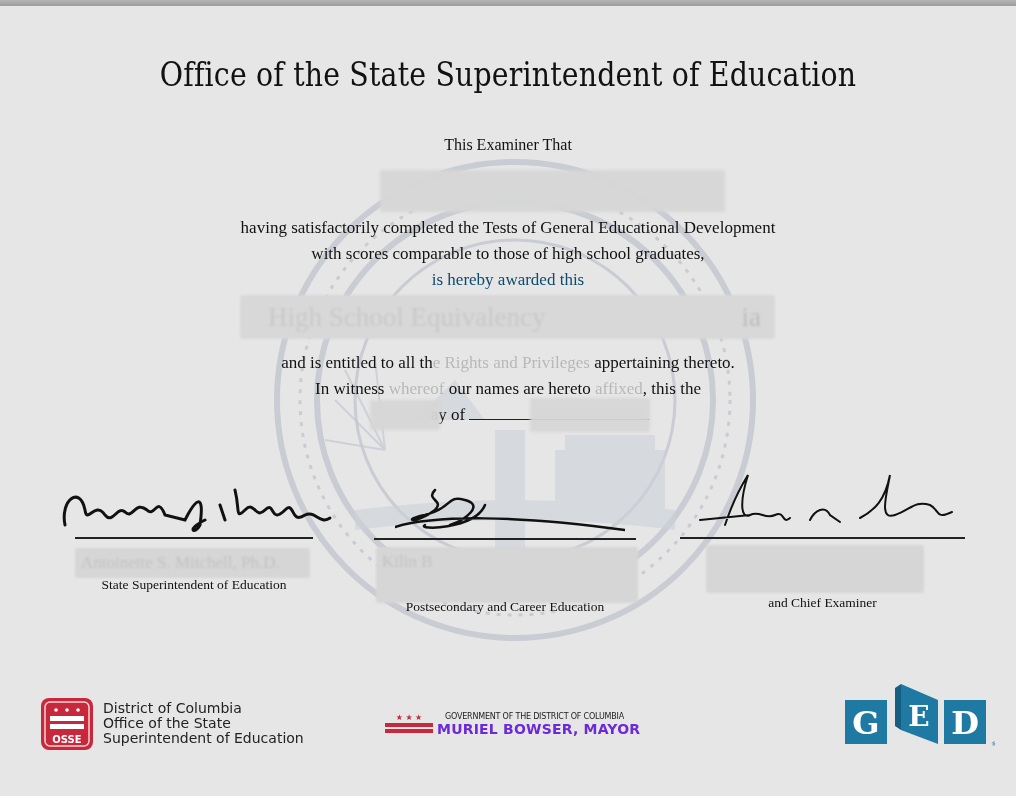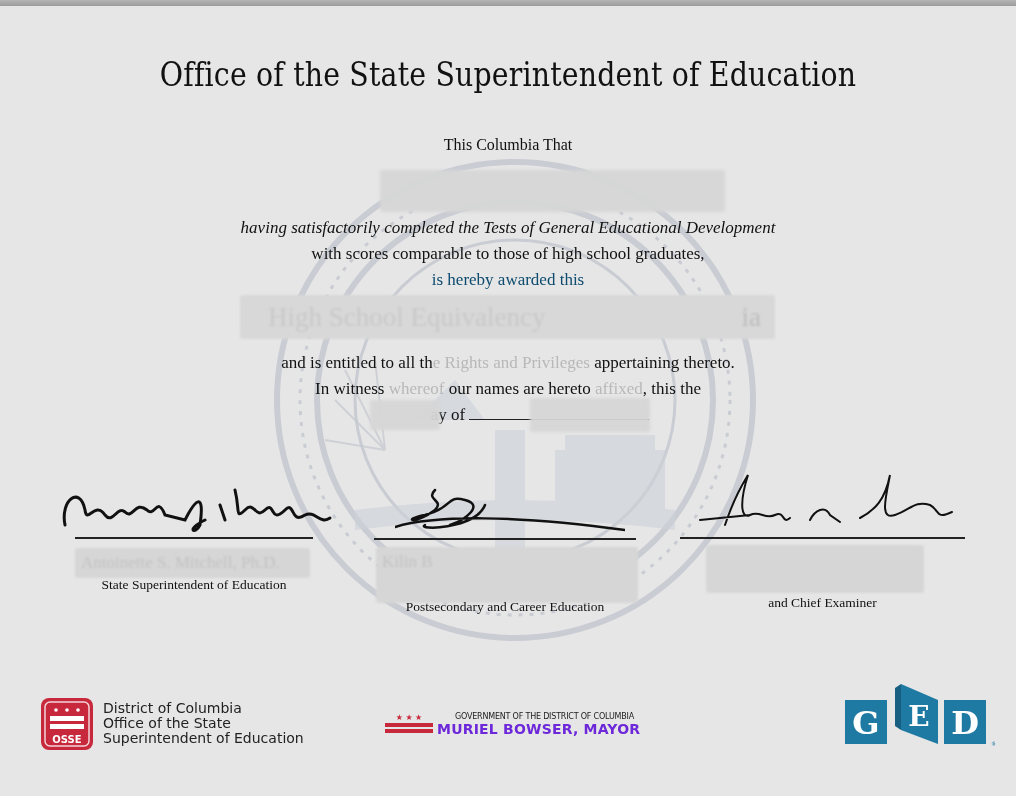--- a/index.html
+++ b/index.html
@@ -46,21 +46,21 @@
   }
   .sig-role { position: absolute; font-size: 13.5px; white-space: nowrap; text-align: center; }
   .osse-logo { position: absolute; left: 40px; top: 697px; width: 54px; height: 54px; }
   .osse-text {
     position: absolute; left: 103px; top: 701px; font-family: "DejaVu Sans", sans-serif;
     font-size: 14px; line-height: 15px; color: #222;
   }
   .dc-logo { position: absolute; left: 385px; top: 712px; }
   .dc-flag { position: absolute; left: 0; top: 0; width: 48px; height: 24px; }
   .dc-gov {
-    position: absolute; left: 70px; top: 0px; font-family: "DejaVu Sans", sans-serif;
+    position: absolute; left: 60px; top: 0px; font-family: "DejaVu Sans", sans-serif;
     font-size: 8px; white-space: nowrap; color: #222; letter-spacing: -0.2px;
   }
   .dc-mayor {
     position: absolute; left: 52px; top: 9px; font-family: "DejaVu Sans", sans-serif;
     font-size: 14px; font-weight: bold; white-space: nowrap; color: #6d28d9; letter-spacing: 0.2px;
   }
   .ged-logo { position: absolute; left: 843px; top: 682px; width: 152px; height: 66px; }
 </style>
 </head>
 <body>
@@ -83,25 +83,25 @@
   </g>
   <g stroke="#c4c8d0" stroke-width="2" opacity="0.7">
     <line x1="120" y1="300" x2="70" y2="250"></line>
     <line x1="120" y1="300" x2="60" y2="290"></line>
     <line x1="120" y1="300" x2="80" y2="220"></line>
     <line x1="120" y1="300" x2="110" y2="210"></line>
   </g>
 </svg>
 
 <div class="center-text title">Office of the State Superintendent of Education</div>
-<div class="center-text certifies">This Columbia That</div>
+<div class="center-text certifies">This Examiner That</div>
 
 <div class="redact" style="left:380px; top:170px; width:345px; height:42px;"></div>
 
-<div class="center-text body-line" style="top:218px;font-style:italic;">having satisfactorily completed the Tests of General Educational Development</div>
+<div class="center-text body-line" style="top:218px;">having satisfactorily completed the Tests of General Educational Development</div>
 <div class="center-text body-line" style="top:244px;font-family:Liberation Serif, serif;">with scores comparable to those of high school graduates,</div>
 <div class="center-text body-line" style="top:270px; color:#0c4a6e;">is hereby awarded this</div>
 
 <div class="award-title">
   <span>High School Equivalency</span>
   <span style="position:absolute; right:14px; color:#bdbdbd;">ia</span>
 </div>
 
 <div class="center-text body-line" style="top:353px;">
   <span>and is entitled to all th</span><span class="faded">e Rights and Privileges </span><span>appertaining thereto.</span>

